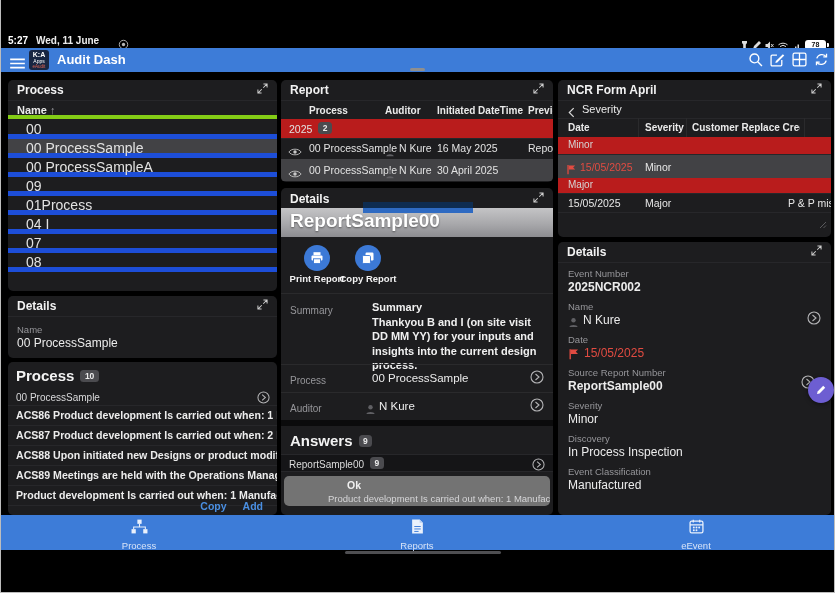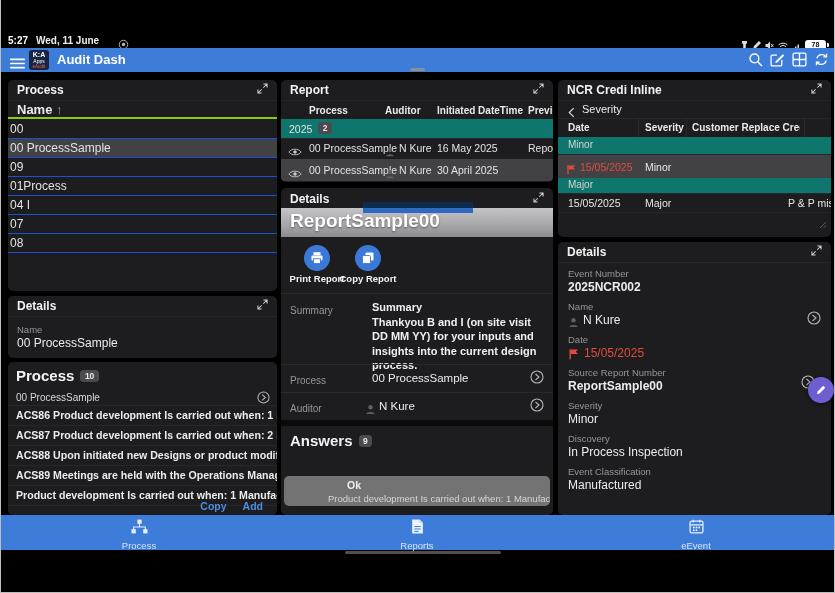--- a/index.html
+++ b/index.html
@@ -31,25 +31,25 @@
   .phead{position:absolute;left:0;right:0;top:0;height:21px;display:flex;align-items:center;
          justify-content:space-between;padding:0 9px;font-size:12px;font-weight:bold;color:#f2f2f2;
          border-bottom:1px solid #27272a;box-sizing:border-box;}
   .lbl{color:#96969a;font-size:9.5px;}
   .val{color:#ececec;font-size:12px;}
   .sep{position:absolute;left:0;right:0;height:1px;background:#2a2a2c;}
   .badge{display:inline-block;background:#4b4b4f;color:#ececec;font-size:8.5px;font-weight:bold;
          padding:1px 4.5px;border-radius:3.5px;margin-left:6px;vertical-align:2px;}
   .nowrap{white-space:nowrap;overflow:hidden;}
   .hl{background:#424245;}
-  .grow{background:#0f766e;}
+  .grow{background:#b91c1c;}
   .link{color:#4a8fe2;font-weight:bold;font-size:10.5px;}
   
-  .lrow{height:19px;line-height:19px;padding-left:2px;border-bottom:1px solid #1d4ed8;
-        box-sizing:border-box;font-size:12px;color:#e2e2e2;}
+  .lrow{height:19px;line-height:19px;padding-left:18px;border-bottom:5px solid #1d4ed8;
+        box-sizing:border-box;font-size:14px;color:#e2e2e2;}
   .citem{height:19px;line-height:19px;border-top:1px solid #27272a;padding-left:8px;
          font-weight:bold;font-size:10.6px;color:#ececec;}
   
   .rcolhead{position:absolute;font-size:10px;font-weight:bold;color:#eaeaea;}
   .rcell{position:absolute;font-size:10.5px;color:#e2e2e2;white-space:nowrap;}
   
   .banner{position:absolute;left:0;right:0;top:20px;height:29px;
           background:linear-gradient(180deg,#c4c4c6 0%,#a8a8ab 55%,#8d8d91 100%);}
   .banner-title{position:absolute;left:9px;top:2px;font-size:19px;font-weight:bold;color:#fff;
                 text-shadow:0 1px 2px rgba(0,0,0,.45);}
@@ -138,27 +138,28 @@
 </div>
 <div class="drag-handle"></div>
 
 <div class="panel" id="panel-process" style="left:8px;top:80px;width:269px;height:211px;">
   <div class="phead">
     <span>Process</span>
     <span><svg width="11" height="11" viewBox="0 0 12 12">
           <path d="M7 1h4v4M5 11H1V7M11 1L6.8 5.2M1 11l4.2-4.2" stroke="#cfcfcf" stroke-width="1.1" fill="none"></path>
         </svg></span>
   </div>
-  <div class="abs" style="left:0;right:0;top:21px;height:18px;line-height:18px;padding-left:9px;border-bottom:2px solid #84cc16;box-sizing:border-box;font-size:13px;font-weight:bold;color:#eaeaea;">
+  <div class="abs" style="left:0;right:0;top:21px;height:18px;line-height:18px;padding-left:9px;border-bottom:4px solid #84cc16;box-sizing:border-box;font-size:11px;font-weight:bold;color:#eaeaea;">
     <span>Name</span>
     <span style="color:#9a9a9e;font-weight:normal;">↑</span>
   </div>
   <div class="abs" style="left:0;right:0;top:40px;">
     <div class="lrow">00</div>
     <div class="lrow hl">00 ProcessSample</div>
+    <div class="lrow">00 ProcessSampleA</div>
     <div class="lrow">09</div>
     <div class="lrow">01Process</div>
     <div class="lrow">04 I</div>
     <div class="lrow">07</div>
     <div class="lrow">08</div>
   </div>
 </div>
 
 <div class="panel" style="left:8px;top:296px;width:269px;height:62px;">
   <div class="phead">
@@ -295,29 +296,38 @@
   <div class="abs" style="left:98px;top:212px;font-size:11.5px;color:#ececec;">N Kure</div>
   <span class="abs" style="right:9px;top:210px;"><svg width="14" height="14" viewBox="0 0 14 14">
         <circle cx="7" cy="7" r="6" stroke="#b4b4b6" fill="none" stroke-width="1.1"></circle>
         <path d="M5.5 4L9 7l-3.5 3" stroke="#b4b4b6" fill="none" stroke-width="1.1"></path>
       </svg></span>
 
   <div class="abs" style="left:0;right:0;top:232px;height:6px;background:#0b0b0c;"></div>
   <div class="abs" style="left:9px;top:244px;font-size:15px;font-weight:bold;color:#f2f2f2;">
     <span>Answers</span><span class="badge">9</span>
   </div>
+  <div class="abs" style="left:0;right:0;top:266px;height:18px;background:#151517;border-top:1px solid #27272a;border-bottom:1px solid #27272a;box-sizing:border-box;">
+    <span class="abs" style="left:8px;top:2px;font-size:10px;color:#dcdcdc;">
+      <span>ReportSample00</span><span class="badge">9</span>
+    </span>
+    <span class="abs" style="right:8px;top:2px;"><svg width="13" height="13" viewBox="0 0 14 14">
+          <circle cx="7" cy="7" r="6" stroke="#b4b4b6" fill="none" stroke-width="1.1"></circle>
+          <path d="M5.5 4L9 7l-3.5 3" stroke="#b4b4b6" fill="none" stroke-width="1.1"></path>
+        </svg></span>
+  </div>
   <div class="abs" style="left:3px;right:3px;top:288px;height:30px;background:#737373;border-radius:5px;">
     <div class="abs" style="left:63px;top:3px;font-size:10.5px;font-weight:bold;color:#f0f0f0;">Ok</div>
     <div class="abs nowrap" style="left:44px;right:0;top:17px;font-size:9.5px;color:#d6d6d8;">Product development Is carried out when: 1 Manufactured units require u</div>
   </div>
 </div>
 
 <div class="panel" style="left:558px;top:80px;width:273px;height:157px;">
   <div class="phead">
-    <span>NCR Credi Inline</span>
+    <span>NCR Form April</span>
     <span><svg width="11" height="11" viewBox="0 0 12 12">
           <path d="M7 1h4v4M5 11H1V7M11 1L6.8 5.2M1 11l4.2-4.2" stroke="#cfcfcf" stroke-width="1.1" fill="none"></path>
         </svg></span>
   </div>
   <div class="abs" style="left:0;right:0;top:21px;height:17px;border-bottom:1px solid #27272a;">
     <span class="abs" style="left:10px;top:3px;"><svg width="7" height="11" viewBox="0 0 8 12">
           <path d="M6.5 1L1.5 6l5 5" stroke="#d6d6d6" stroke-width="1.4" fill="none"></path>
         </svg></span>
     <span class="abs" style="left:24px;top:2px;font-size:11px;color:#ececec;">Severity</span>
   </div>

